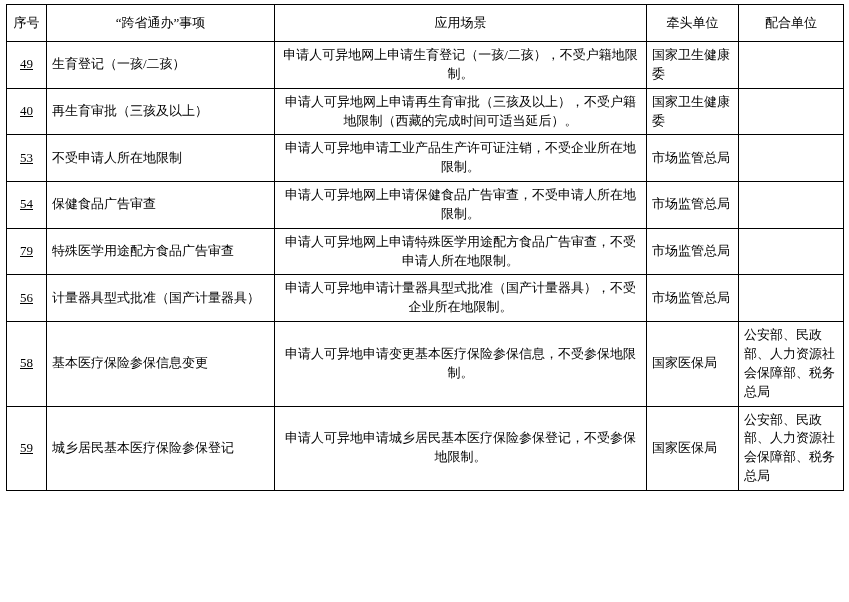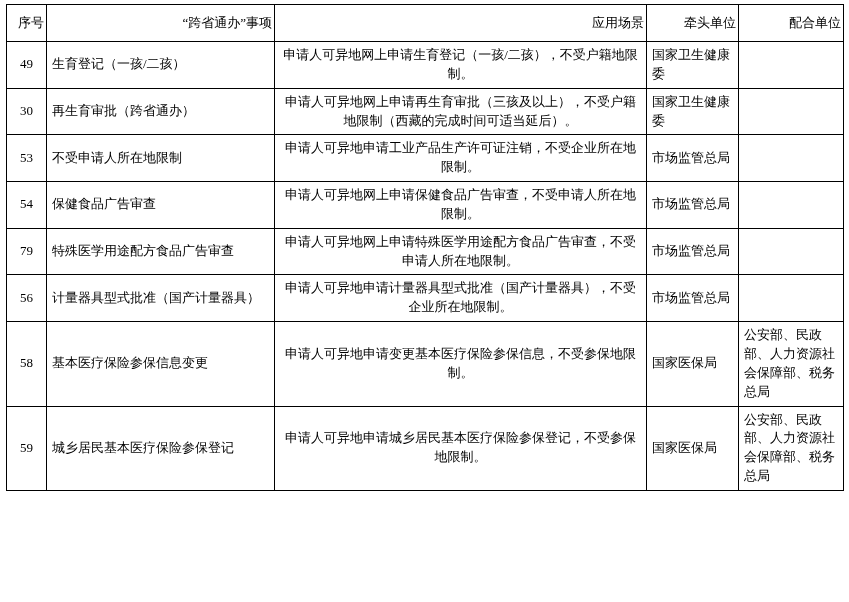--- a/index.html
+++ b/index.html
@@ -34,27 +34,28 @@
 
   table.matters th, table.matters td {
     border: 1px solid #000;
     vertical-align: middle;
     font-size: 13px;
     line-height: 1.45;
     padding: 4px 5px;
     font-weight: normal;
   }
   table.matters thead th {
-    text-align: right;
+    text-align: center;
     height: 30px;
     padding: 3px 2px;
   }
   td.seq {
     text-align: center;
     font-size: 13px;
+    text-decoration: underline;
   }
   td.item {
     text-align: left;
     padding-left: 10px;
   }
   td.scene {
     text-align: center;
     padding-left: 7px;
     padding-right: 7px;
   }
@@ -93,22 +94,22 @@
     </thead>
     <tbody>
       <tr>
         <td class="seq">49</td>
         <td class="item">生育登记（一孩/二孩）</td>
         <td class="scene">申请人可异地网上申请生育登记（一孩/二孩），不受户籍地限制。</td>
         <td class="lead">国家卫生健康委</td>
         <td class="coop"></td>
       </tr>
       <tr>
-        <td class="seq">30</td>
-        <td class="item">再生育审批（跨省通办）</td>
+        <td class="seq">40</td>
+        <td class="item">再生育审批（三孩及以上）</td>
         <td class="scene">申请人可异地网上申请再生育审批（三孩及以上），不受户籍地限制（西藏的完成时间可适当延后）。</td>
         <td class="lead">国家卫生健康委</td>
         <td class="coop"></td>
       </tr>
       <tr>
         <td class="seq">53</td>
         <td class="item">不受申请人所在地限制</td>
         <td class="scene">申请人可异地申请工业产品生产许可证注销，不受企业所在地限制。</td>
         <td class="lead">市场监管总局</td>
         <td class="coop"></td>

